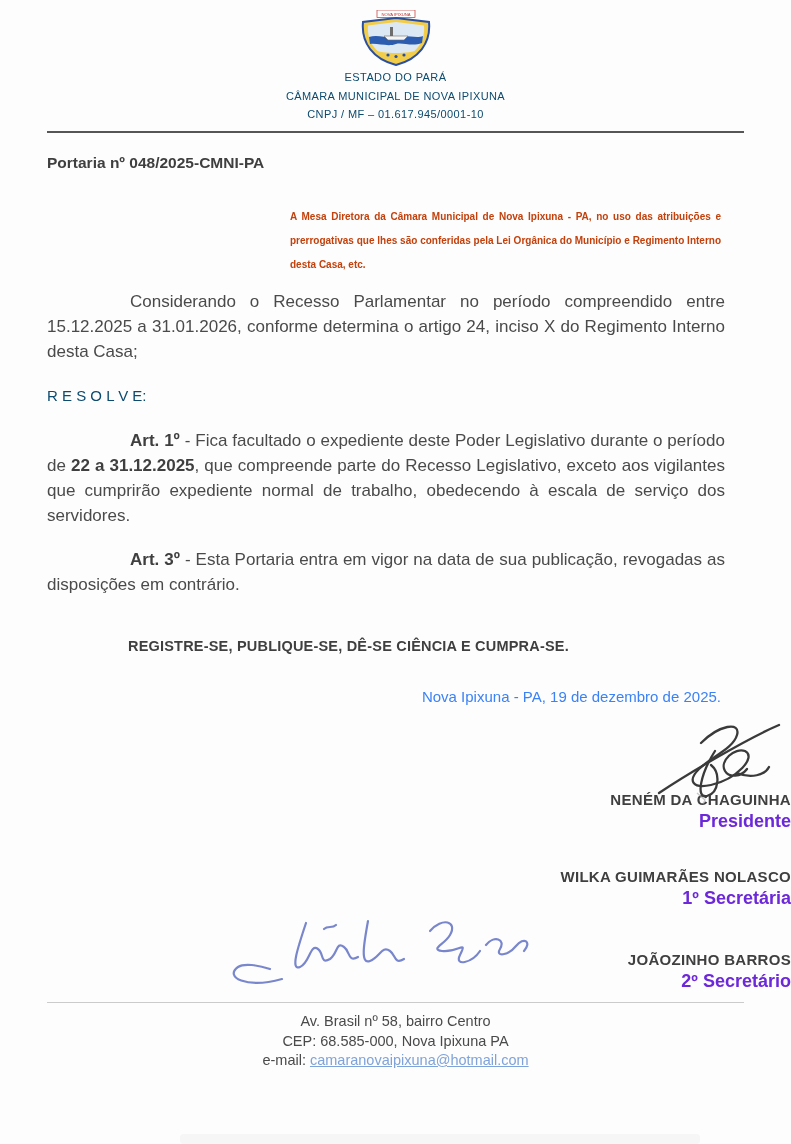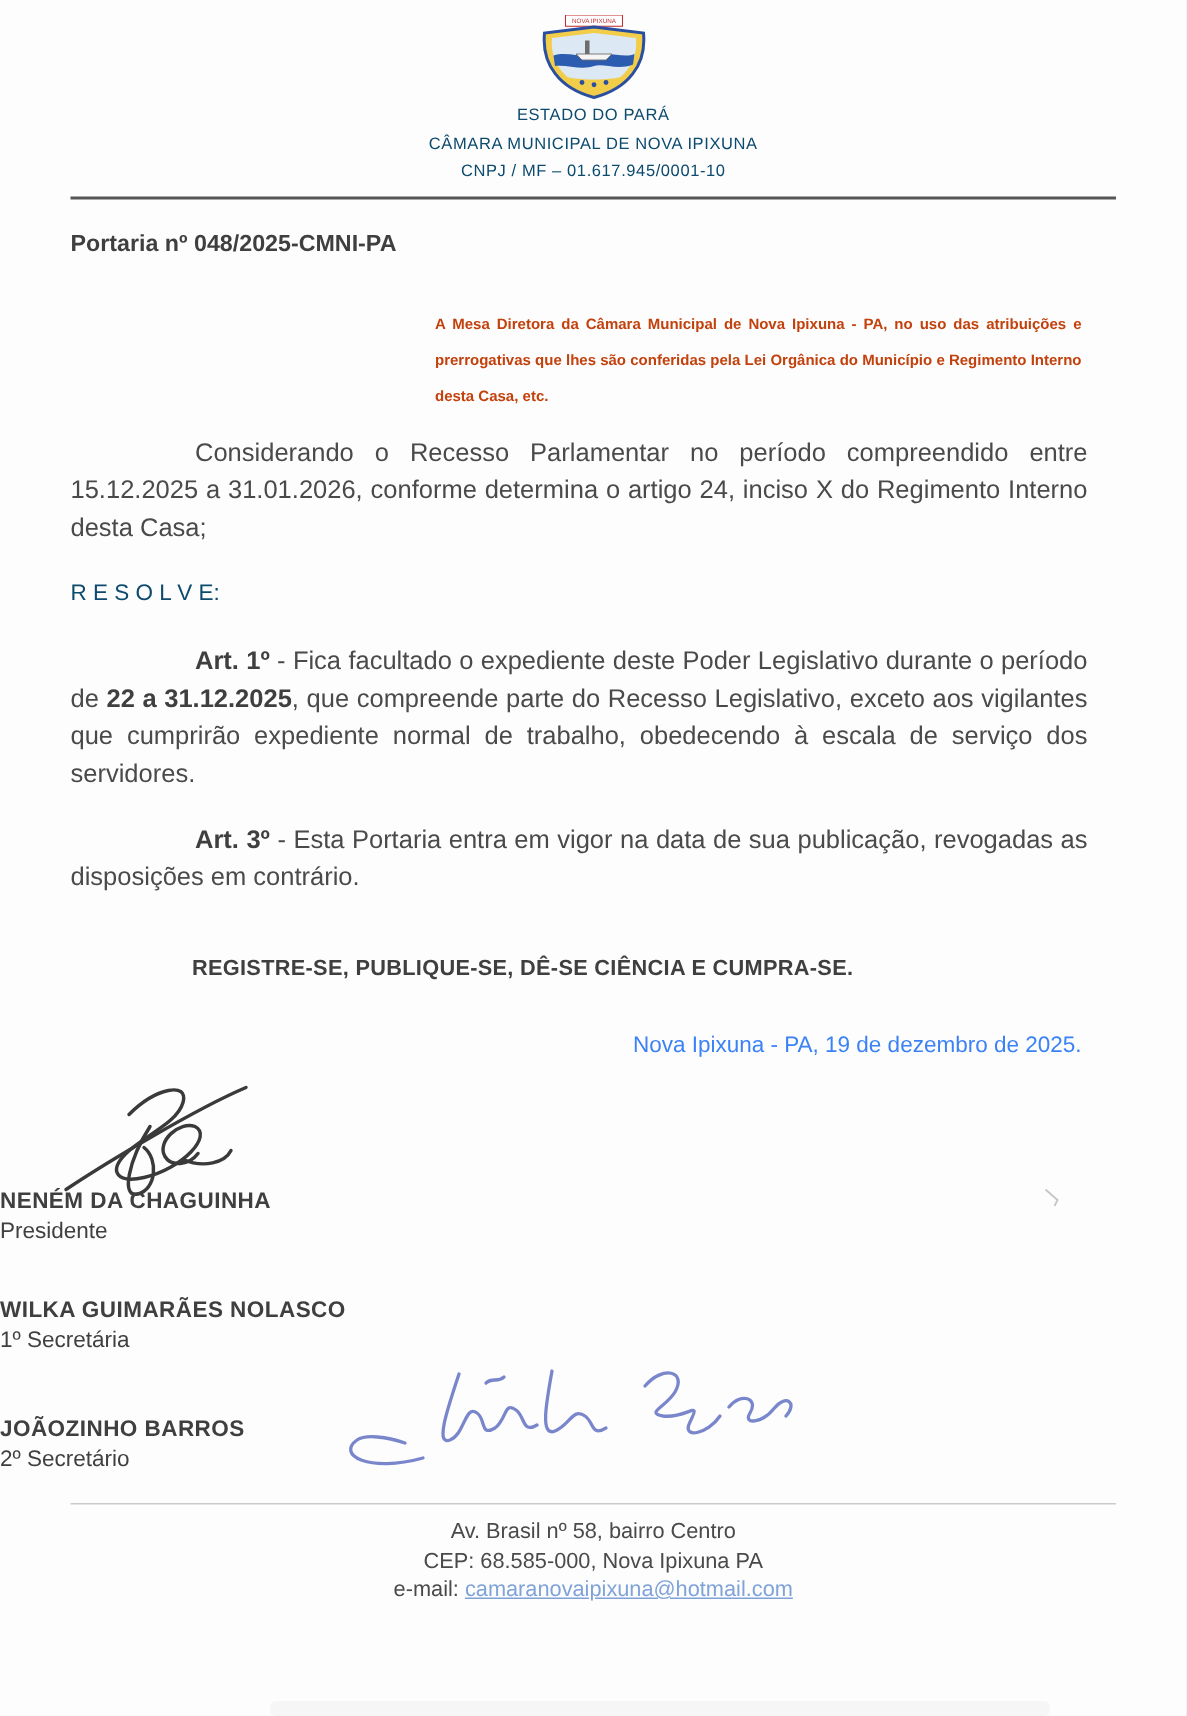--- a/index.html
+++ b/index.html
@@ -20,25 +20,25 @@
     text-indent:83px;}
   .b{font-weight:bold;color:#3f3f3f;}
   .resolve{margin:23px 47px 0;font-weight:normal;font-size:15px;color:#0c4a6e;}
   .art1{margin-top:24px;}
   .art2{margin-top:19px;}
   .art3{margin-top:19px;}
   .closing{margin:41px 47px 0 128px;font-weight:bold;font-size:14.5px;color:#3f3f3f;
     letter-spacing:.2px;}
   .dateline{margin:34px 70px 0 0;text-align:right;font-size:15px;color:#3b82f6;}
   
-  .sig{text-align:left;}
+  .sig{text-align:right;}
   .sig-president{margin-top:12px;}
   .president-ink{margin:0 0 -12px 26px;}
   .sig-name{font-weight:bold;font-size:15px;color:#3f3f3f;letter-spacing:.3px;}
-  .sig-role{font-size:15px;color:#404040;margin-top:3px;}
+  .sig-role{font-size:18px;color:#6d28d9;margin-top:3px;font-weight:bold;}
   .sig-wilka{margin-top:36px;}
   .sig-joao{margin-top:42px;position:relative;}
   .joao-ink{position:absolute;left:218px;top:-42px;pointer-events:none;}
   .stray-mark{position:absolute;left:694px;top:790px;}
   
   .footer{position:absolute;top:1002px;left:0;right:0;}
   .footer-rule{margin:0 47px;border-top:1.5px solid #cbcbcb;}
   .footer-lines{text-align:center;margin-top:9px;font-size:14.5px;line-height:19.5px;color:#4a4a4a;}
   .email-link{color:#7fa3d9;text-decoration:underline;cursor:pointer;}
   .bottom-smudge{position:absolute;bottom:0;left:180px;width:520px;height:10px;

